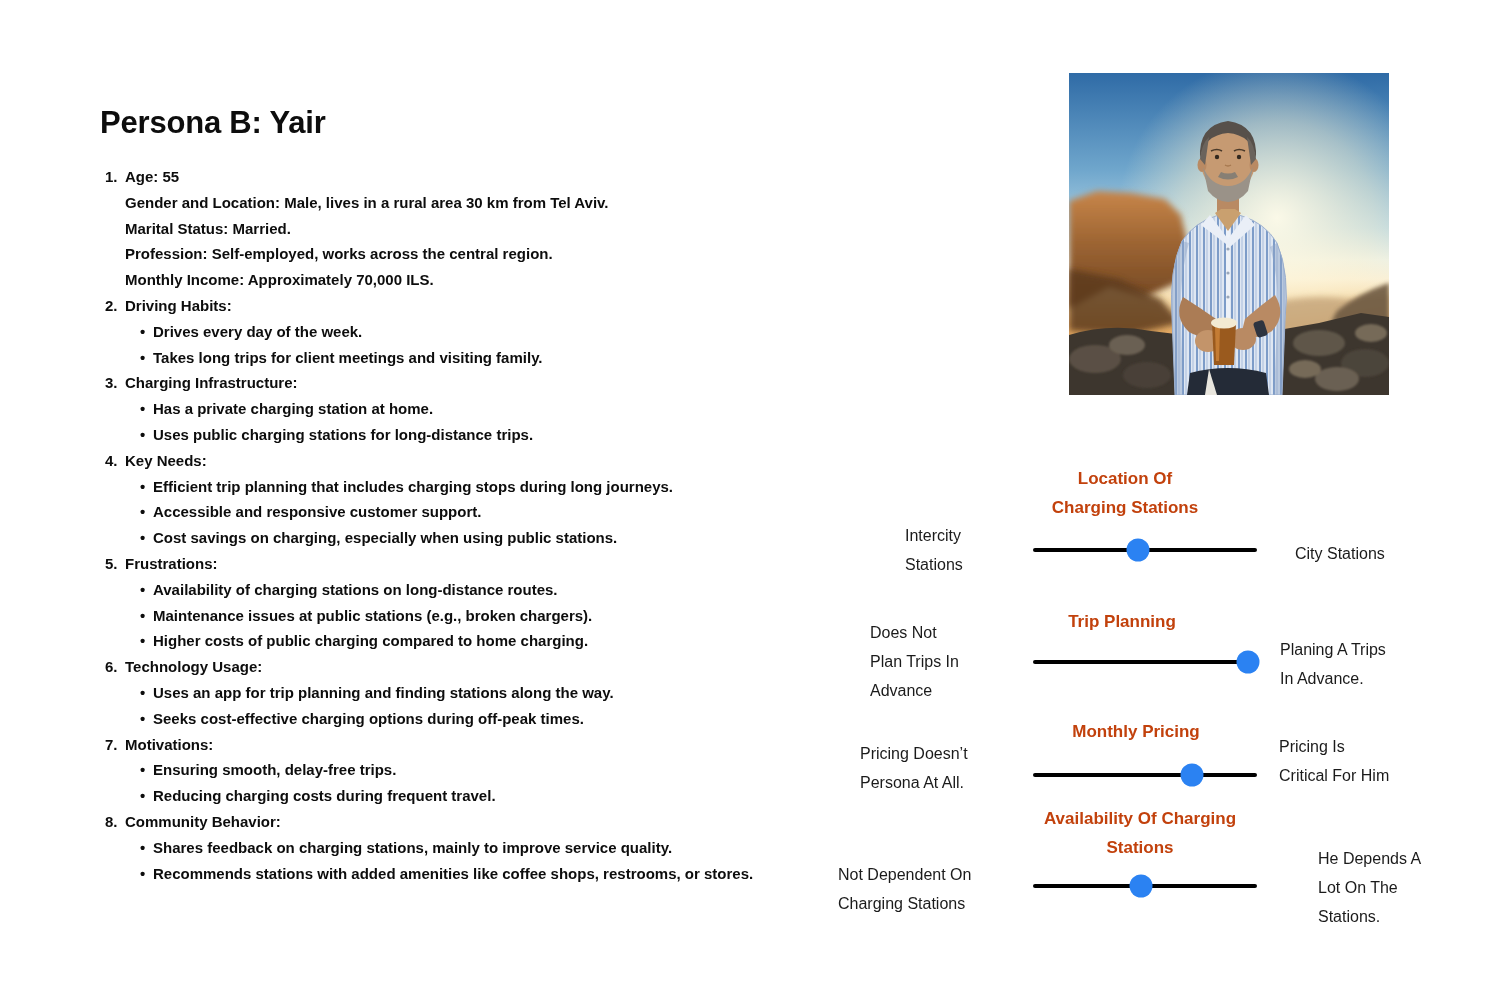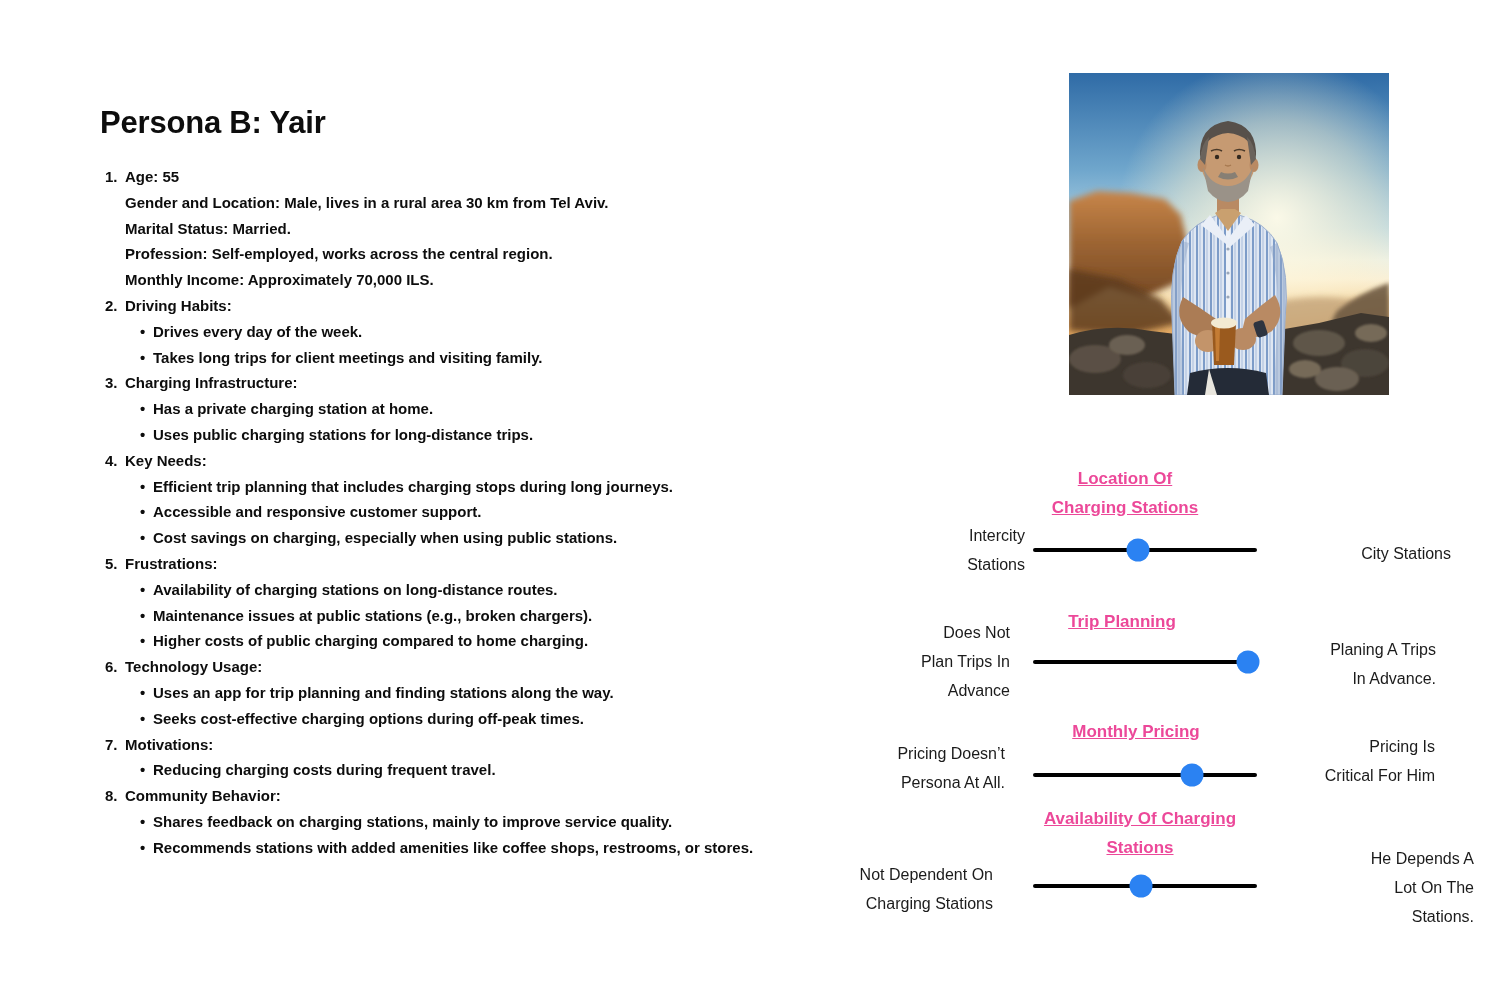--- a/index.html
+++ b/index.html
@@ -33,24 +33,24 @@
 
   
   .photo{
     left:1069px; top:73px; width:320px; height:322px; overflow:hidden;
   }
   .photo svg{ display:block; }
 
   
   .s-title{
     text-align:center; font-size:17px; font-weight:700;
-    line-height:29px; color:#ec4899;text-decoration:underline;
+    line-height:29px; color:#c2410c;
   }
   .s-label{
-    text-align:right; font-size:16px; font-weight:400;
+    text-align:left; font-size:16px; font-weight:400;
     line-height:29px; color:#1b1b1b;
   }
   .s-track{
     width:224px; height:4px; background:var(--track); border-radius:2px;
   }
   .s-knob{
     position:absolute; top:50%; left:50%;
     width:23px; height:23px; border-radius:50%;
     background:var(--accent);
     transform:translate(-50%,-50%);
@@ -108,20 +108,21 @@
       <span class="p-num">6.</span>
       <span>Technology Usage:</span>
     </div>
     <div class="p-bullet">Uses an app for trip planning and finding stations along the way.</div>
     <div class="p-bullet">Seeks cost-effective charging options during off-peak times.</div>
 
     <div class="p-row">
       <span class="p-num">7.</span>
       <span>Motivations:</span>
     </div>
+    <div class="p-bullet">Ensuring smooth, delay-free trips.</div>
     <div class="p-bullet">Reducing charging costs during frequent travel.</div>
 
     <div class="p-row">
       <span class="p-num">8.</span>
       <span>Community Behavior:</span>
     </div>
     <div class="p-bullet">Shares feedback on charging stations, mainly to improve service quality.</div>
     <div class="p-bullet">Recommends stations with added amenities like coffee shops, restrooms, or stores.</div>
 
   </section>

